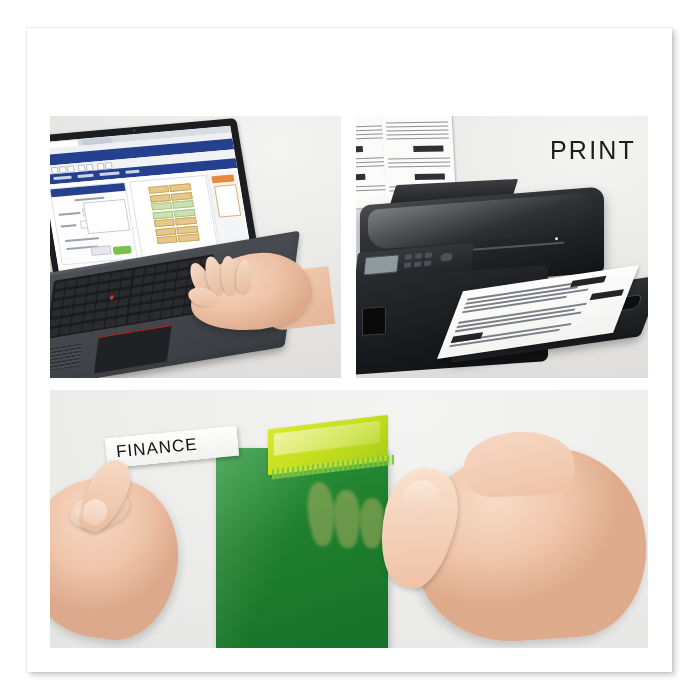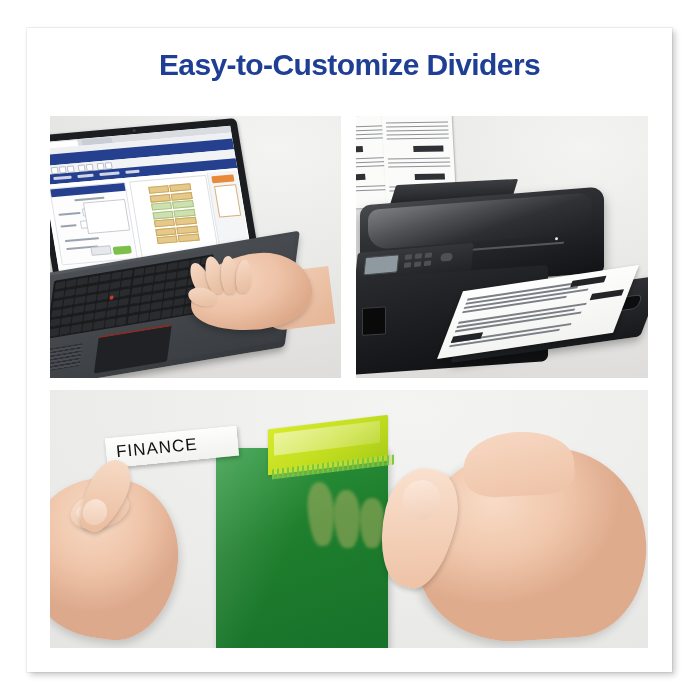--- a/index.html
+++ b/index.html
@@ -349,21 +349,20 @@
     filter:blur(1.6px);
   }
 </style>
 </head>
 <body>
 
 <div class="stage">
 
   <div class="card">
 
-    <div class="headline">Easy-to-Customize Dividers</div>
 
     <div class="panel p-design">
       <div class="bg-soft"></div>
 
       <div class="laptop">
 
         <div class="lid">
           <div class="cam"></div>
           <div class="screen">
 
@@ -630,20 +629,21 @@
           <div class="prow" style="left:8px;top:30px;width:128px;"></div>
           <div class="prow" style="left:8px;top:34px;width:118px;"></div>
           <div class="prow" style="left:8px;top:38px;width:126px;"></div>
           <div class="pblk" style="left:138px;top:22px;width:32px;"></div>
           <div class="prow" style="left:8px;top:48px;width:120px;"></div>
           <div class="prow" style="left:8px;top:52px;width:110px;"></div>
           <div class="pblk" style="left:8px;top:44px;width:30px;"></div>
         </div>
       </div>
 
+      <div class="caption cap-print">PRINT</div>
     </div>
 
     <div class="panel p-insert">
       <div class="bg-soft"></div>
 
       <div class="insert-scene">
 
         <div class="divider">
           <div class="div-body">
             <div class="ghost" style="left:92px;top:34px;width:26px;height:64px;transform:rotate(-4deg);"></div>

